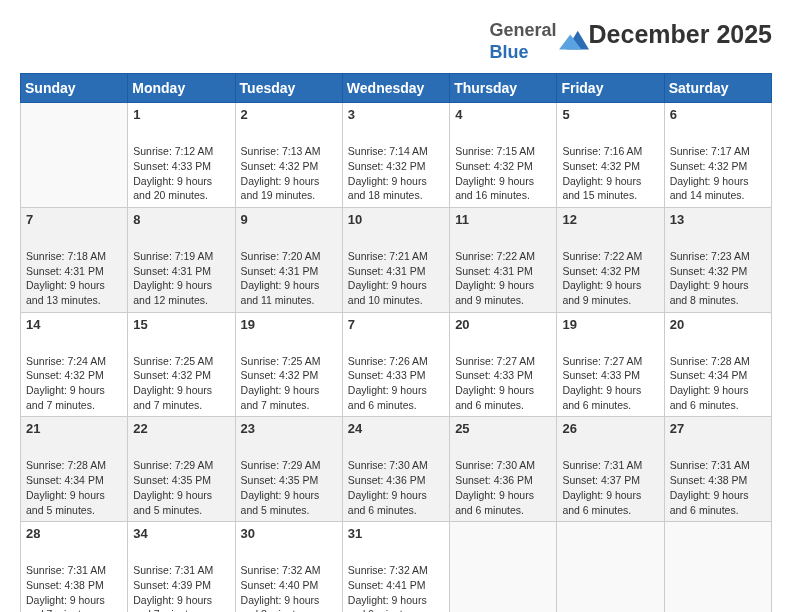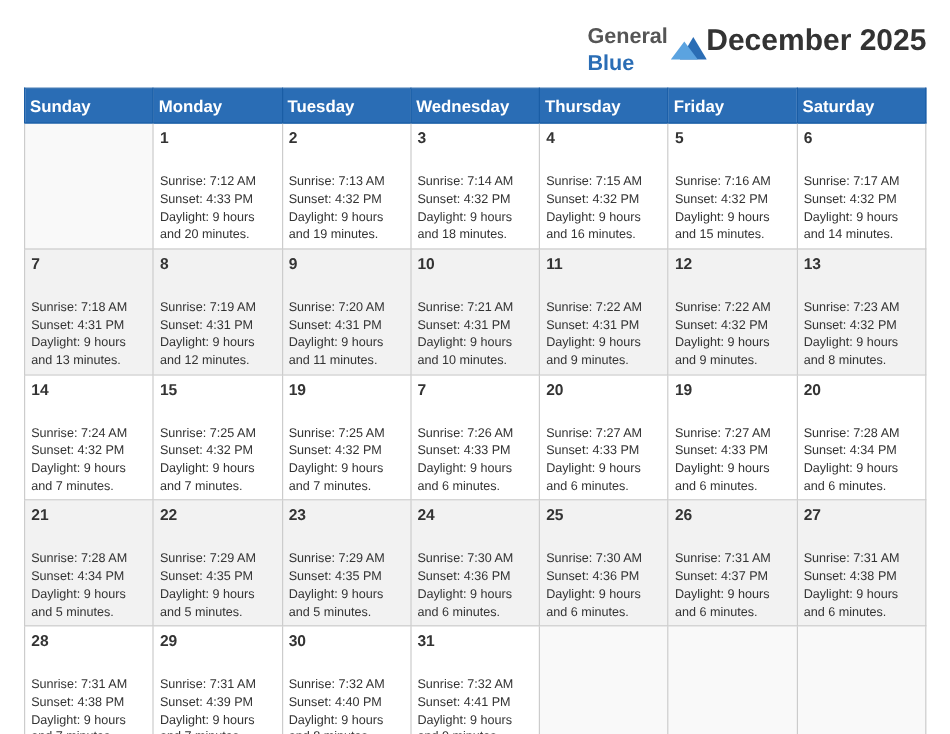--- a/index.html
+++ b/index.html
@@ -237,21 +237,21 @@
           <div class="day-num">27</div>
           <div class="day-info">Sunrise: 7:31 AM<br>Sunset: 4:38 PM<br>Daylight: 9 hours<br>and 6 minutes.</div>
         </td>
       </tr>
       <tr>
         <td>
           <div class="day-num">28</div>
           <div class="day-info">Sunrise: 7:31 AM<br>Sunset: 4:38 PM<br>Daylight: 9 hours<br>and 7 minutes.</div>
         </td>
         <td>
-          <div class="day-num">29</div>
+          <div class="day-num">34</div>
           <div class="day-info">Sunrise: 7:31 AM<br>Sunset: 4:39 PM<br>Daylight: 9 hours<br>and 7 minutes.</div>
         </td>
         <td>
           <div class="day-num">30</div>
           <div class="day-info">Sunrise: 7:32 AM<br>Sunset: 4:40 PM<br>Daylight: 9 hours<br>and 8 minutes.</div>
         </td>
         <td>
           <div class="day-num">31</div>
           <div class="day-info">Sunrise: 7:32 AM<br>Sunset: 4:41 PM<br>Daylight: 9 hours<br>and 9 minutes.</div>
         </td>

